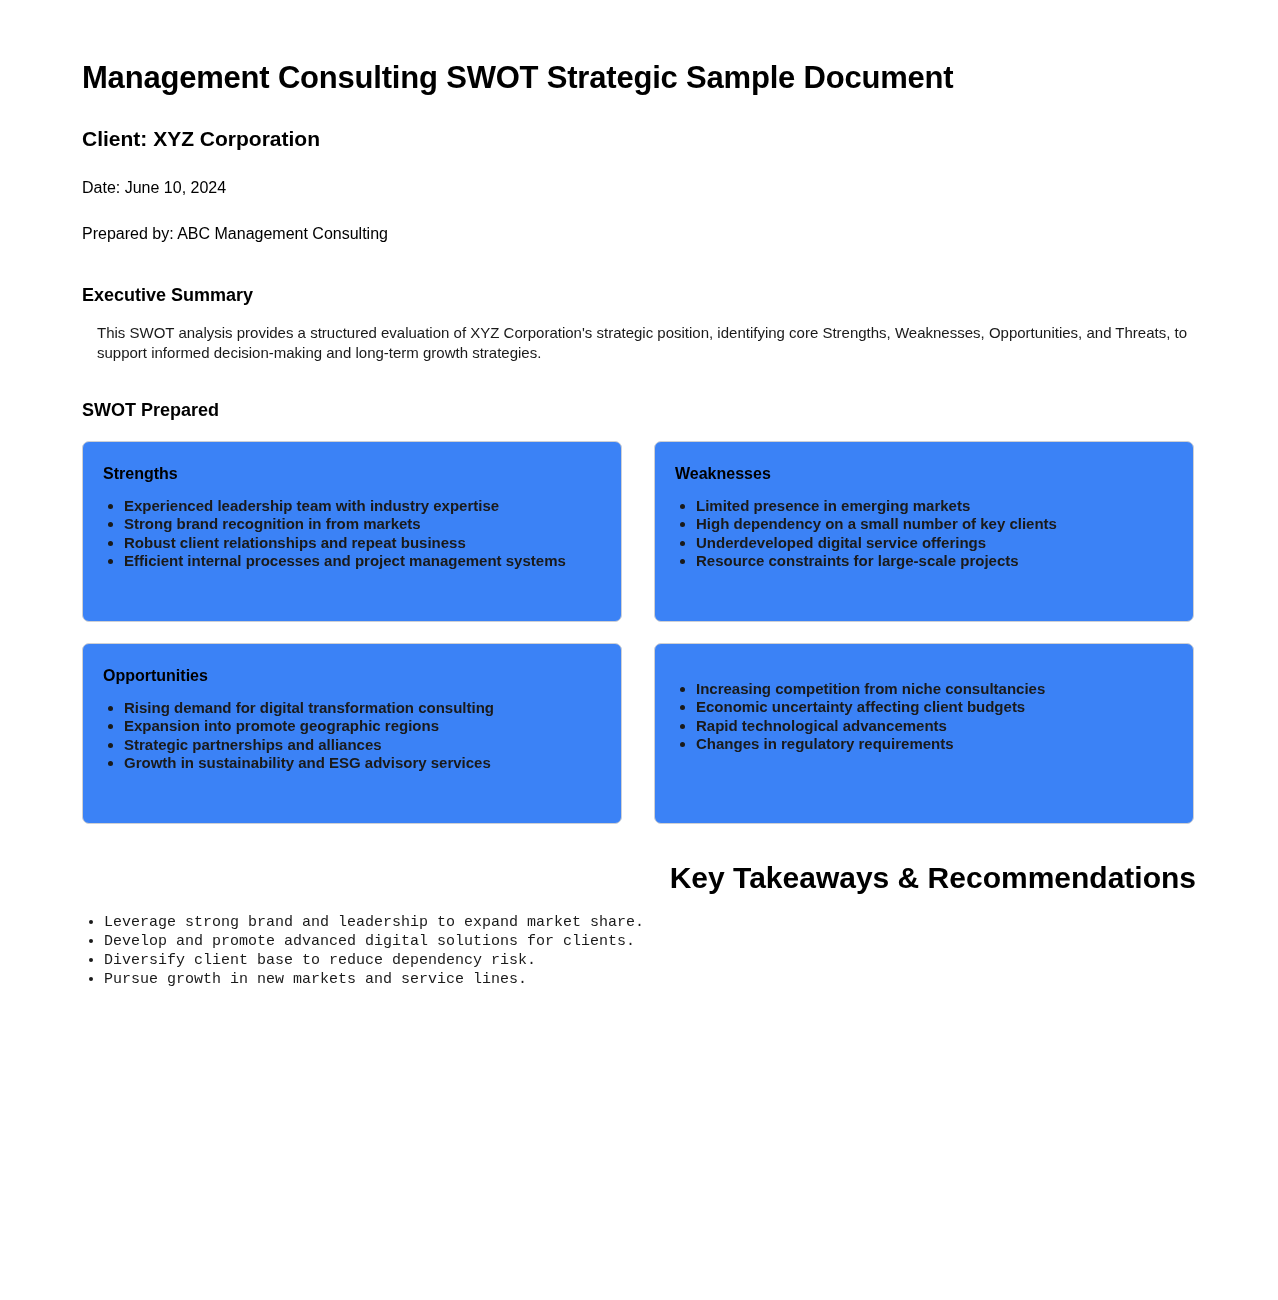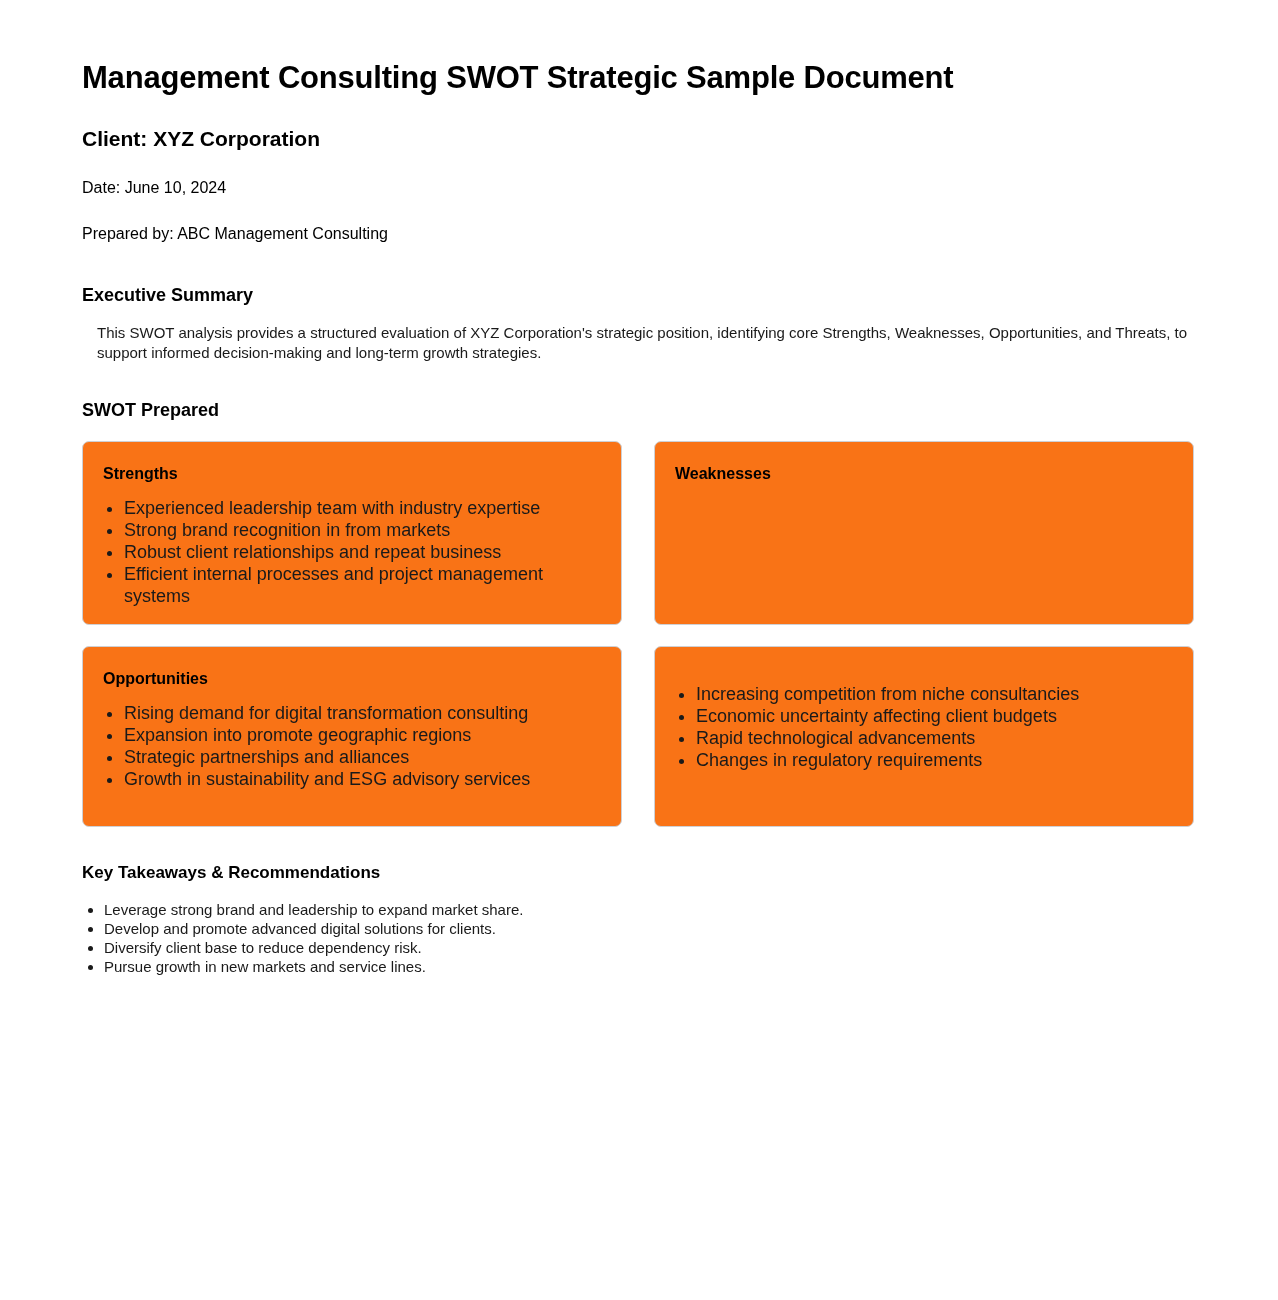--- a/index.html
+++ b/index.html
@@ -48,22 +48,23 @@
     font-weight: bold;
     margin: 42px 0 0 0;
     line-height: 1.2;
   }
 
   h2.section-heading.swot {
     margin-top: 36px;
   }
 
   h2.section-heading.takeaways {
-    font-size: 17px;
+    font-size: 30px;
     margin-top: 36px;
+    text-align: right;
   }
 
   p.summary-text {
     font-size: 15px;
     line-height: 1.38;
     margin: 16px 0 0 15px;
     max-width: 1095px;
     color: #1a1a1a;
   }
 
@@ -71,51 +72,53 @@
     margin-top: 19px;
     display: grid;
     grid-template-columns: 540px 540px;
     column-gap: 32px;
     row-gap: 21px;
   }
 
   .swot-card {
     border: 1px solid #ced0d4;
     border-radius: 7px;
-    background: #f97316;
+    background: #3b82f6;
     min-height: 181px;
     box-sizing: border-box;
     padding: 22px 20px 16px 20px;
   }
 
   .swot-card h3 {
     font-size: 16px;
     font-weight: bold;
     margin: 0 0 0 0;
     line-height: 1.2;
   }
 
   .swot-card ul {
     margin: 14px 0 0 0;
     padding-left: 21px;
     list-style-type: disc;
   }
 
   .swot-card ul li {
-    font-size: 18px;
+    font-size: 15px;
     line-height: 1.23;
     color: #1a1a1a;
     margin: 0;
     padding: 0;
+    font-weight: bold;
   }
 
   ul.takeaways-list {
     margin: 17px 0 16px 0;
     padding-left: 22px;
     list-style-type: disc;
+    font-family: Liberation Mono, monospace;
   }
 
   ul.takeaways-list li {
     font-size: 15px;
     line-height: 1.27;
     color: #1a1a1a;
   }
 </style>
 </head>
 <body>
@@ -143,20 +146,26 @@
       <ul>
         <li>Experienced leadership team with industry expertise</li>
         <li>Strong brand recognition in from markets</li>
         <li>Robust client relationships and repeat business</li>
         <li>Efficient internal processes and project management systems</li>
       </ul>
     </div>
 
     <div class="swot-card">
       <h3>Weaknesses</h3>
+      <ul>
+        <li>Limited presence in emerging markets</li>
+        <li>High dependency on a small number of key clients</li>
+        <li>Underdeveloped digital service offerings</li>
+        <li>Resource constraints for large-scale projects</li>
+      </ul>
     </div>
 
     <div class="swot-card">
       <h3>Opportunities</h3>
       <ul>
         <li>Rising demand for digital transformation consulting</li>
         <li>Expansion into promote geographic regions</li>
         <li>Strategic partnerships and alliances</li>
         <li>Growth in sustainability and ESG advisory services</li>
       </ul>

